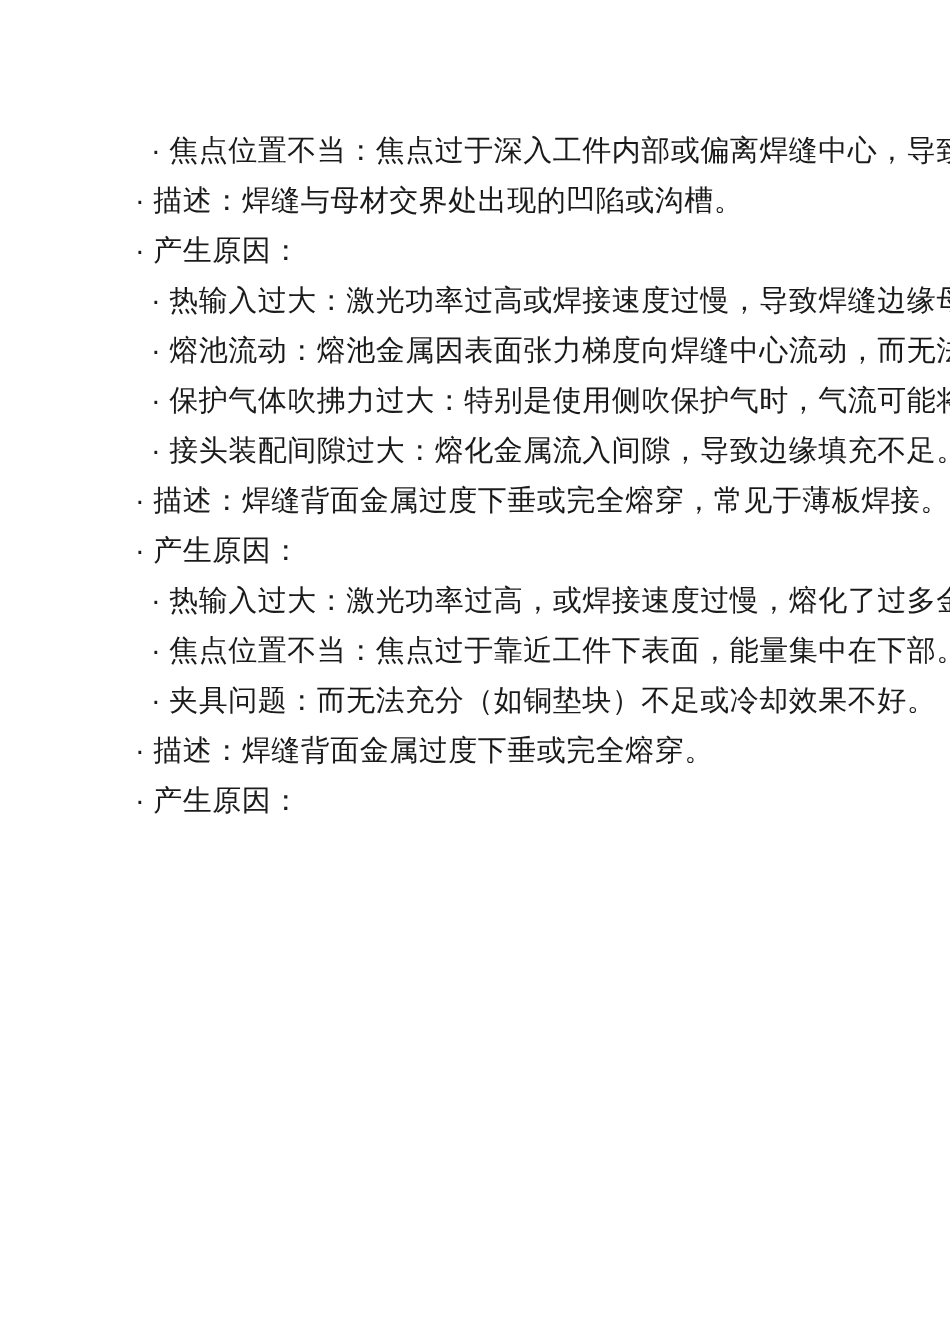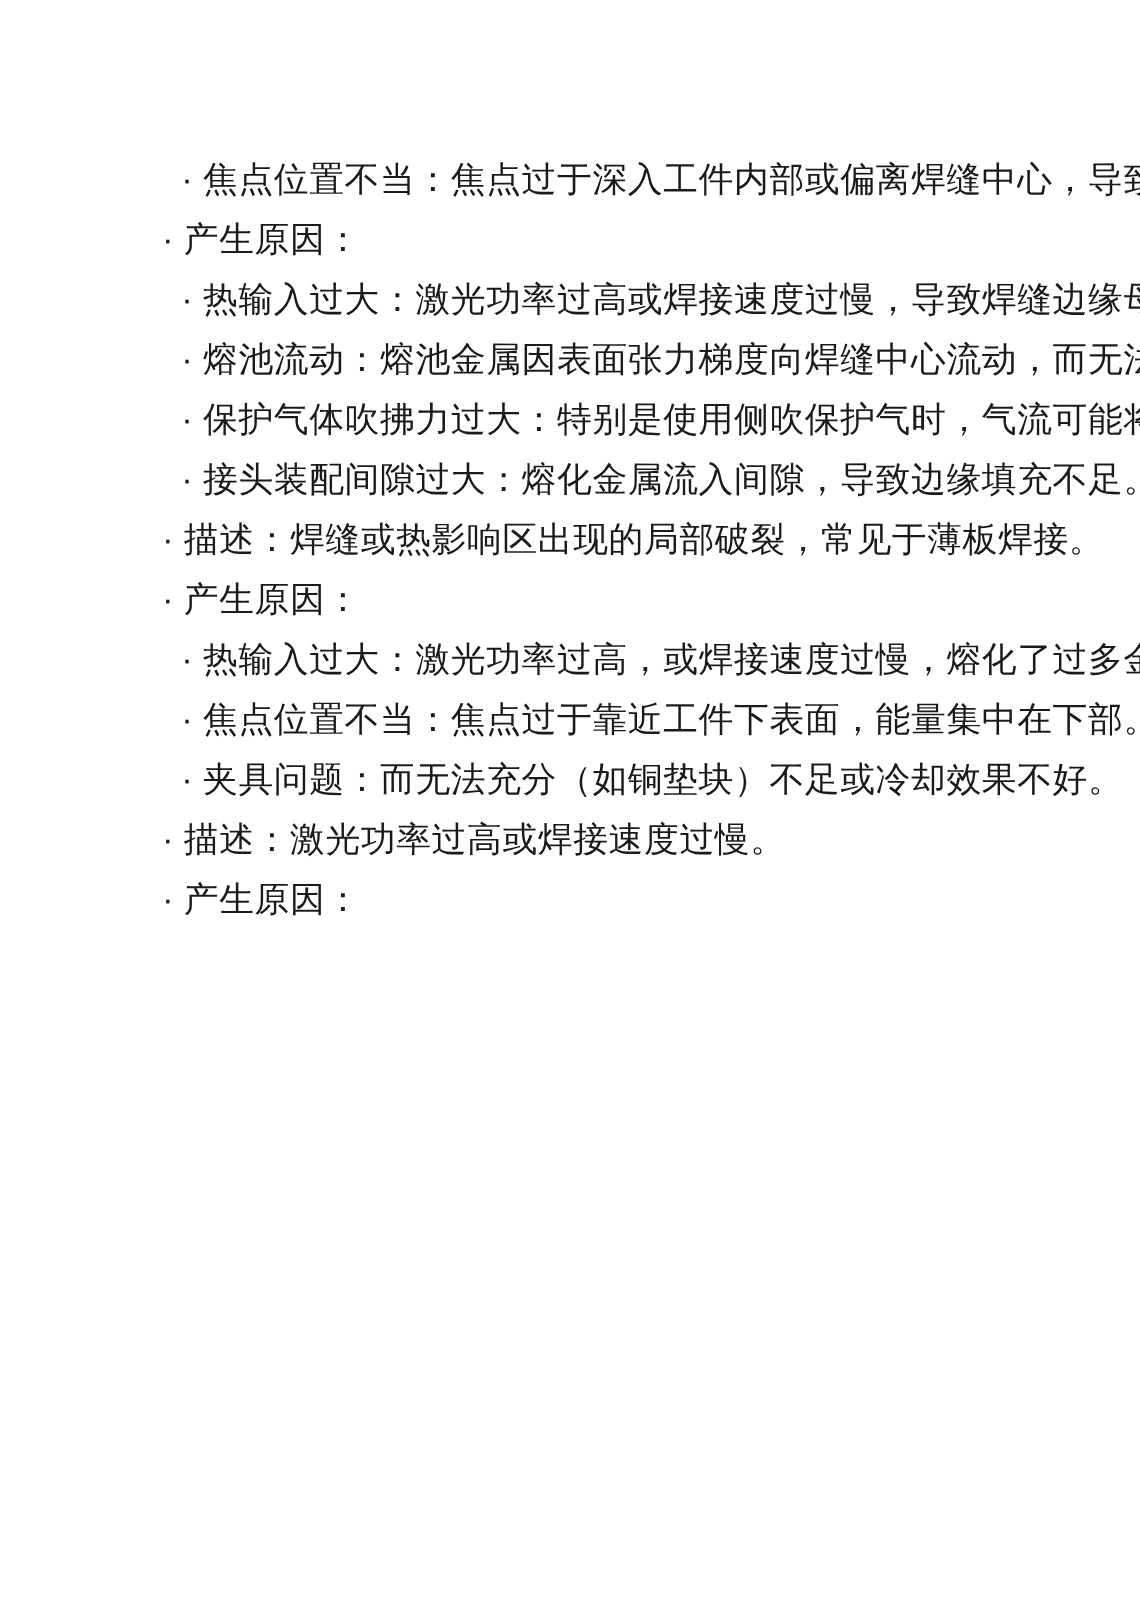--- a/index.html
+++ b/index.html
@@ -45,44 +45,45 @@
 </head>
 <body>
 
 <div class="page">
   <div class="content">
 
     <div class="line lv-b2"><span class="bullet">·</span><span>焦点位置不当：焦点过于深入工件内部或偏离焊缝中心，导致钥孔</span></div>
 
 
 
+    <div class="line lv-b1"><span class="bullet">·</span><span>描述：焊缝与母材交界处出现的凹陷或沟槽。</span></div>
 
     <div class="line lv-b1"><span class="bullet">·</span><span>产生原因：</span></div>
 
     <div class="line lv-b2"><span class="bullet">·</span><span>热输入过大：激光功率过高或焊接速度过慢，导致焊缝边缘母材过</span></div>
 
 
     <div class="line lv-b2"><span class="bullet">·</span><span>熔池流动：熔池金属因表面张力梯度向焊缝中心流动，而无法充分</span></div>
 
 
     <div class="line lv-b2"><span class="bullet">·</span><span>保护气体吹拂力过大：特别是使用侧吹保护气时，气流可能将熔化</span></div>
 
 
     <div class="line lv-b2"><span class="bullet">·</span><span>接头装配间隙过大：熔化金属流入间隙，导致边缘填充不足。</span></div>
 
 
-    <div class="line lv-b1"><span class="bullet">·</span><span>描述：焊缝或热影响区出现的局部破裂，常见于薄板焊接。</span></div>
+    <div class="line lv-b1"><span class="bullet">·</span><span>描述：焊缝背面金属过度下垂或完全熔穿，常见于薄板焊接。</span></div>
 
     <div class="line lv-b1"><span class="bullet">·</span><span>产生原因：</span></div>
 
     <div class="line lv-b2"><span class="bullet">·</span><span>热输入过大：激光功率过高，或焊接速度过慢，熔化了过多金属。</span></div>
 
     <div class="line lv-b2"><span class="bullet">·</span><span>焦点位置不当：焦点过于靠近工件下表面，能量集中在下部。</span></div>
 
     <div class="line lv-b2"><span class="bullet">·</span><span>夹具问题：而无法充分（如铜垫块）不足或冷却效果不好。</span></div>
 
 
-    <div class="line lv-b1"><span class="bullet">·</span><span>描述：激光功率过高或焊接速度过慢。</span></div>
+    <div class="line lv-b1"><span class="bullet">·</span><span>描述：焊缝背面金属过度下垂或完全熔穿。</span></div>
 
     <div class="line lv-b1"><span class="bullet">·</span><span>产生原因：</span></div>
 
   </div>
 </div>
 
 </body></html>

